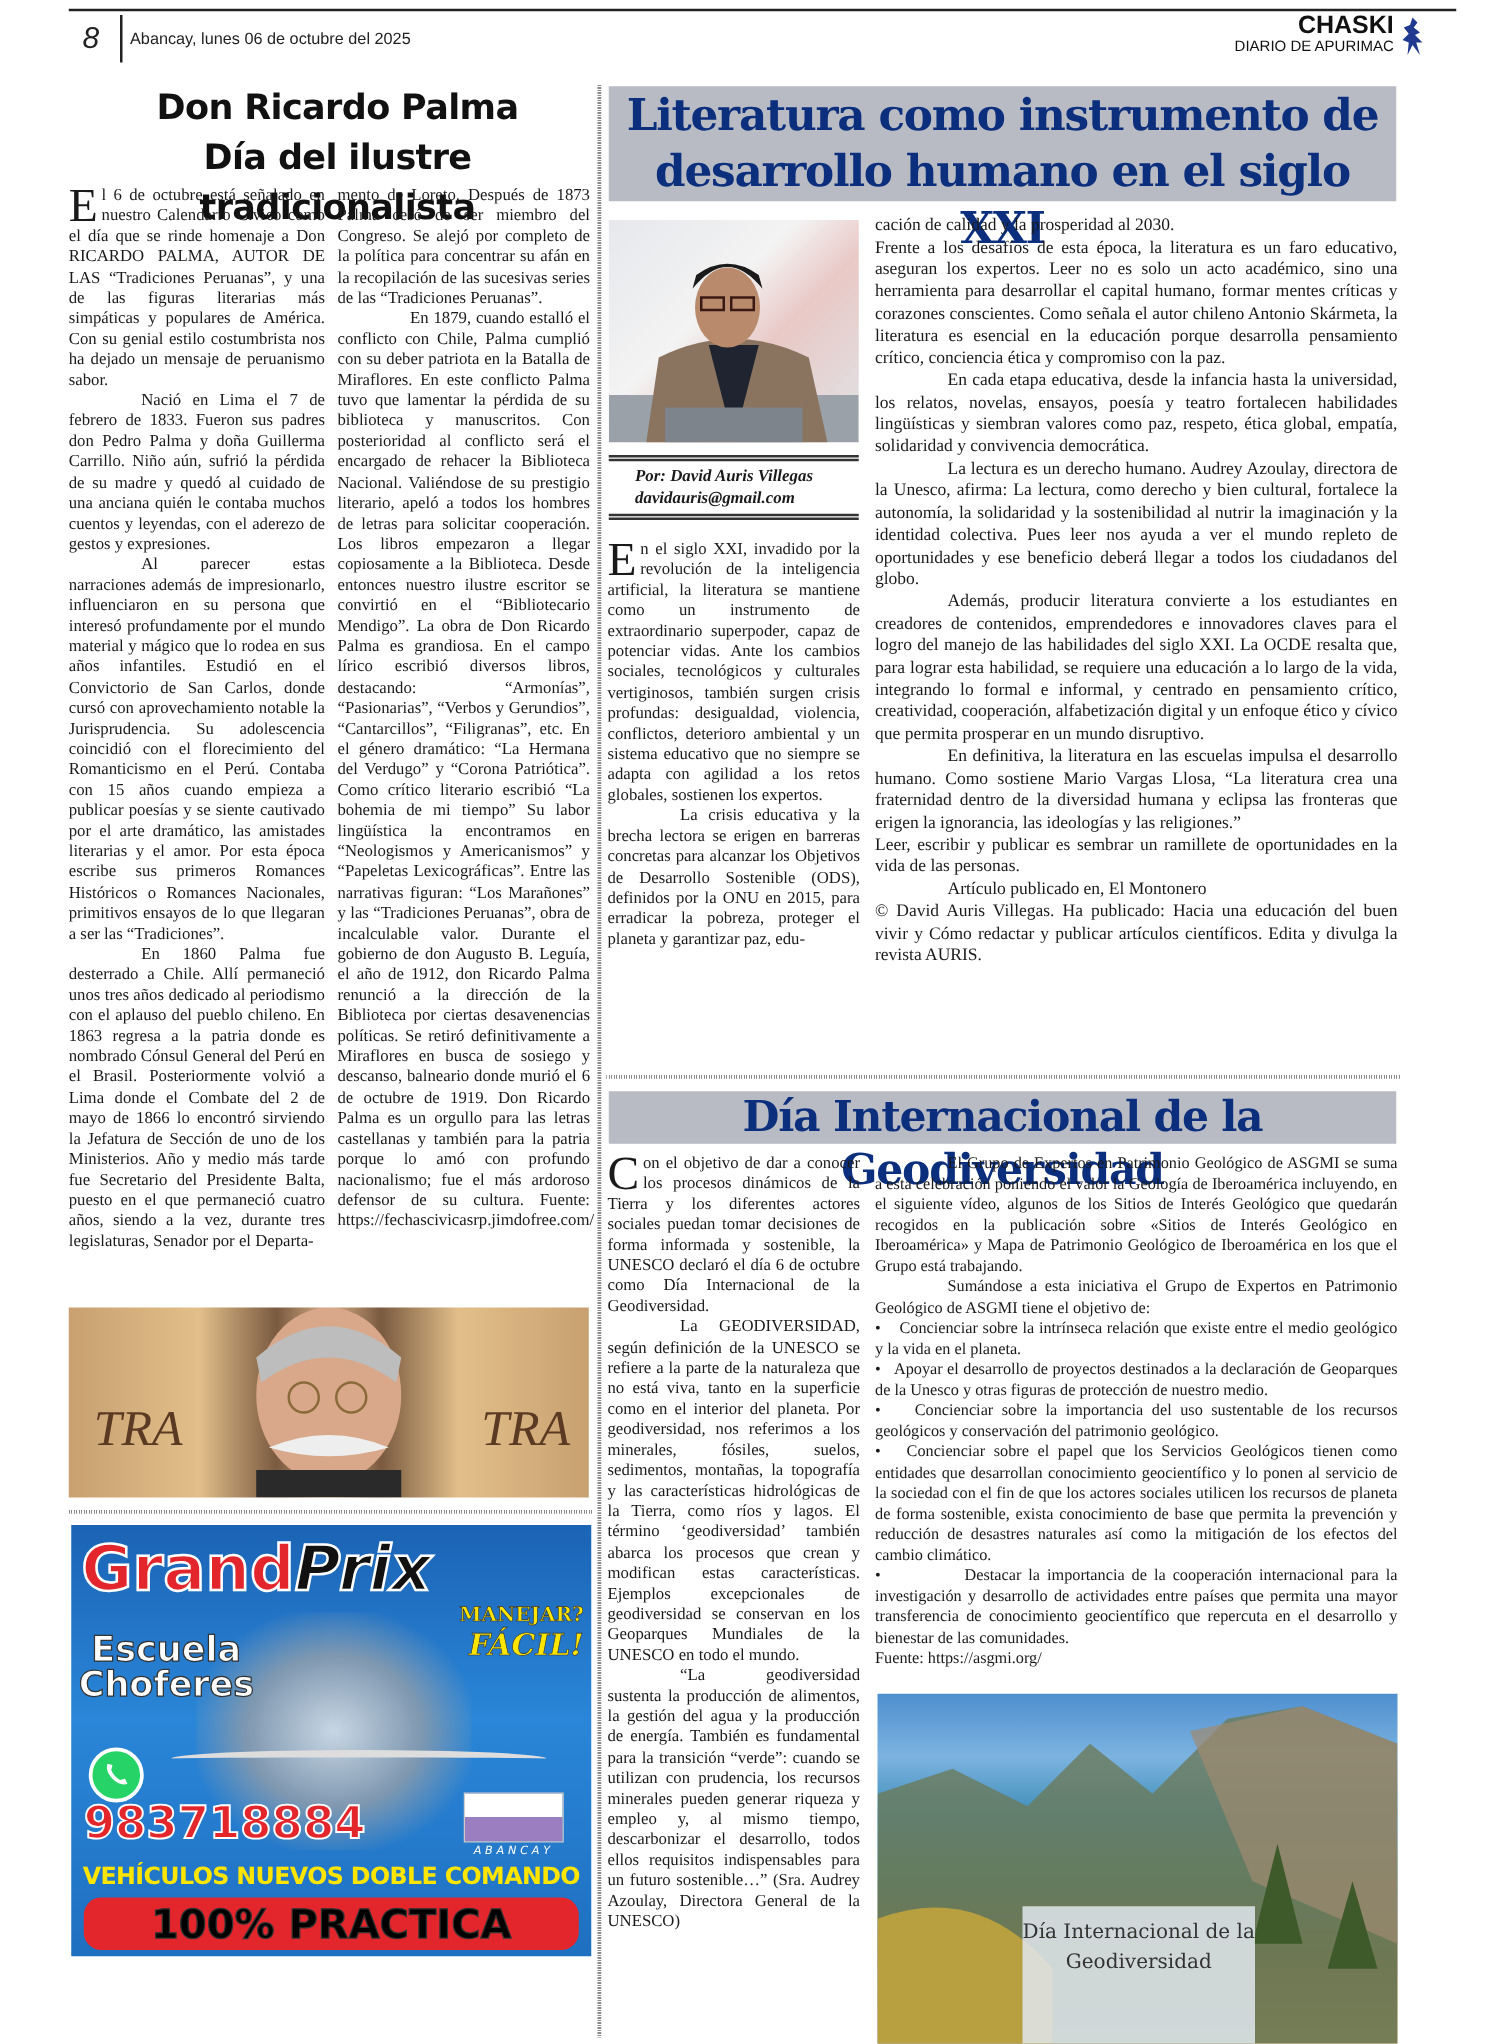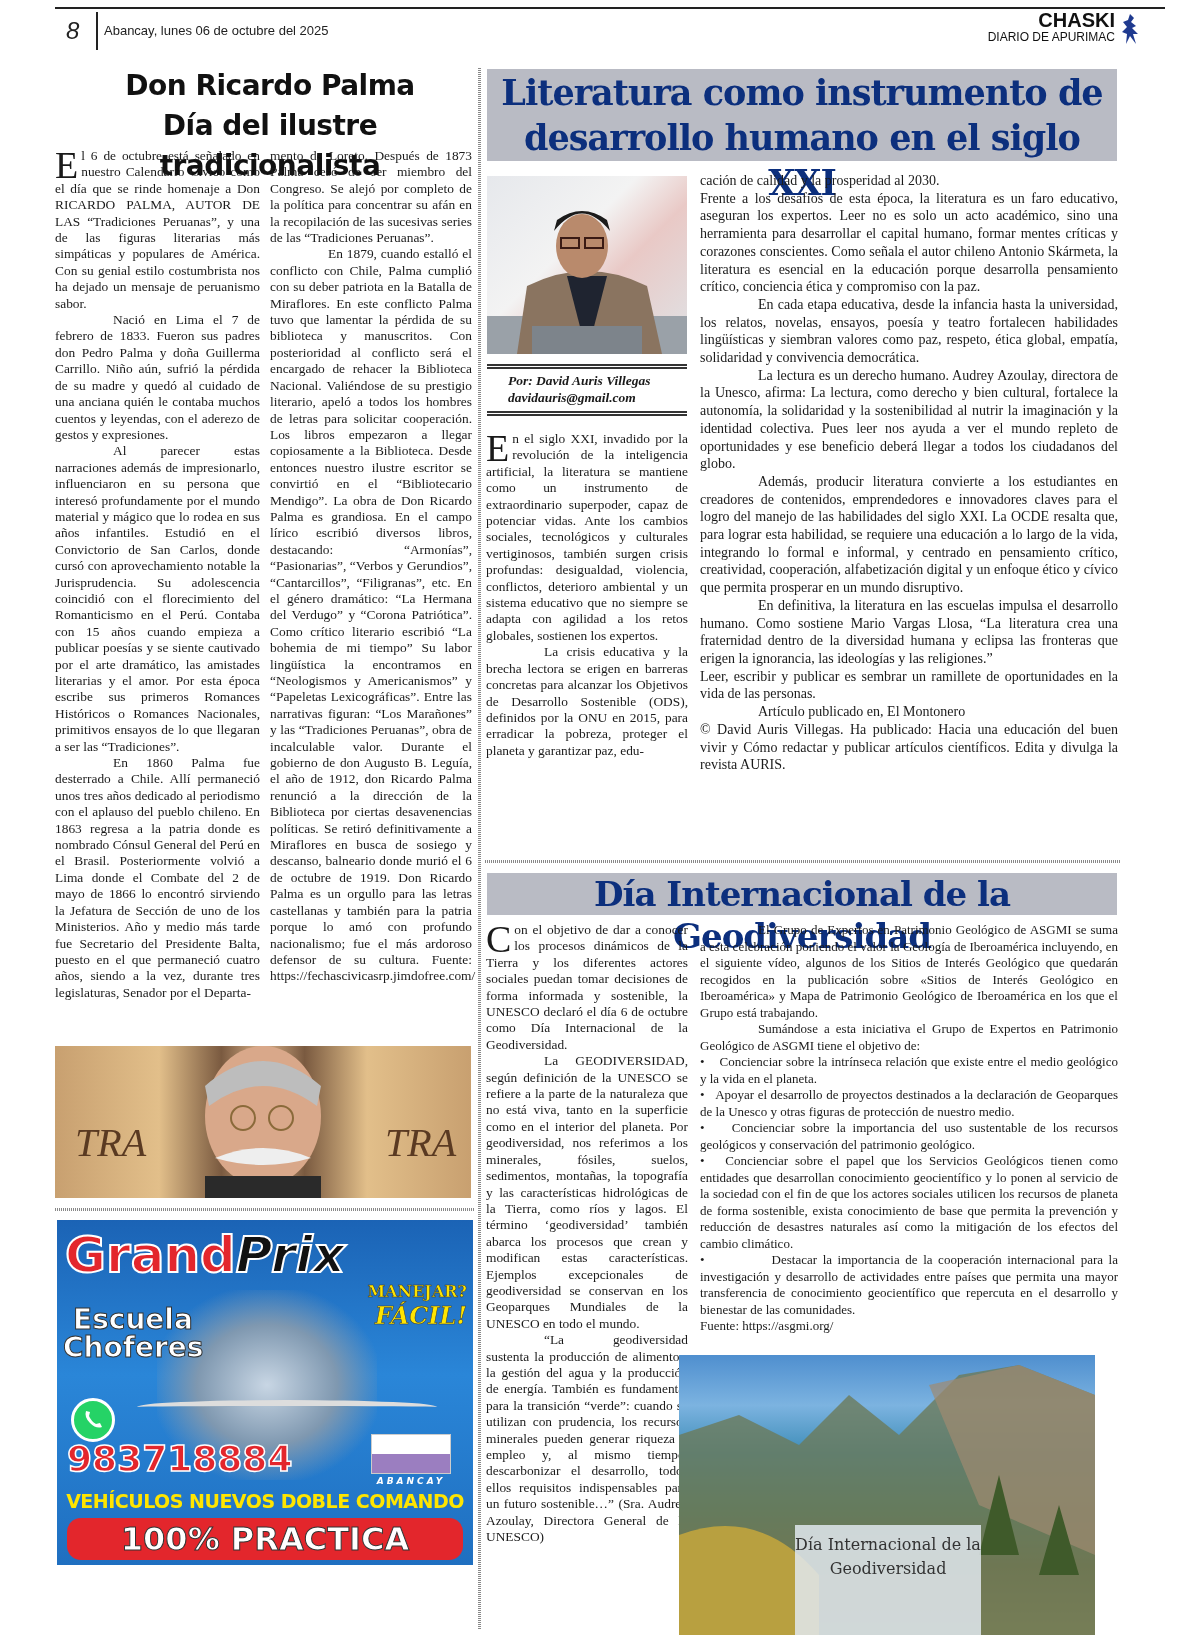--- a/index.html
+++ b/index.html
@@ -90,23 +90,23 @@
     <div style="font-size:16px;">MANEJAR?</div>
     <div style="font-size:24px; font-style:italic;">FÁCIL!</div>
   </div>
   <div class="abs" style="left:14px; top:178px; width:44px; height:44px; border-radius:50%; background:#25d366; border:3px solid #fff;">
     <svg width="38" height="38" viewBox="0 0 38 38">
         <path d="M12 10 Q10 16 16 22 Q22 28 28 26 L26 22 L22 23 Q17 20 15 15 L16 11 Z" fill="#fff"></path>
       </svg>
   </div>
   <div class="abs" style="left:10px; top:218px; font-size:36px; font-weight:bold; color:#e3262c; -webkit-text-stroke:1.5px #fff;">983718884</div>
   <div class="abs" style="left:314px; top:214px; width:80px; height:40px; background: linear-gradient(180deg,#fff 0 50%,#9b7ec0 50% 100%); border:1px solid #ccc;"></div>
-  <div class="abs" style="left:314px; top:256px; width:80px; text-align:center; font-size:9px; font-weight:bold; font-style:italic; color:#fff; letter-spacing:3px;">ABANCAY</div>
+  <div class="abs" style="left:314px; top:256px; width:80px; text-align:center; font-size:9px; font-weight:normal; font-style:italic; color:#fff; letter-spacing:3px;">ABANCAY</div>
   <div class="abs" style="left:6px; top:270px; width:404px; text-align:center; font-size:19px; font-weight:bold; color:#ffe500; letter-spacing:-0.5px;">VEHÍCULOS NUEVOS DOBLE COMANDO</div>
-  <div class="abs" style="left:10px; top:298px; width:396px; height:42px; border-radius:14px; background:#e3262c; color:#ffffff; text-align:center; font-size:32px; font-weight:bold; line-height:42px; -webkit-text-stroke:1px #333;">100% PRACTICA</div>
+  <div class="abs" style="left:10px; top:298px; width:396px; height:42px; border-radius:14px; background:#e3262c; color:#000000; text-align:center; font-size:32px; font-weight:bold; line-height:42px; -webkit-text-stroke:1px #333;">100% PRACTICA</div>
 </div>
 
 <div class="abs banner" style="left:487px; top:69px; width:630px; height:92px; font-size:35px; line-height:45px; padding-top:1px;">
   <div>Literatura como instrumento de</div>
   <div>desarrollo humano en el siglo XXI</div>
 </div>
 <div class="abs photo" style="left:487px; top:176px; width:200px; height:178px; background: linear-gradient(135deg,#e6e8ec 0%,#f3f3f3 40%,#e9c9c6 60%,#dfe3e6 100%);">
   <svg width="200" height="178" viewBox="0 0 200 178">
     <rect x="0" y="140" width="200" height="38" fill="#9aa1a8"></rect>
     <path d="M30 178 L40 110 Q100 80 160 110 L175 178 Z" fill="#8a7460"></path>
@@ -149,21 +149,21 @@
 <div class="abs col" style="left:700px; top:922px; width:418px; font-size:13px; line-height:16.5px;">
   <p class="ind">El Grupo de Expertos en Patrimonio Geológico de ASGMI se suma a esta celebración poniendo el valor la Geología de Iberoamérica incluyendo, en el siguiente vídeo, algunos de los Sitios de Interés Geológico que quedarán recogidos en la publicación sobre «Sitios de Interés Geológico en Iberoamérica» y Mapa de Patrimonio Geológico de Iberoamérica en los que el Grupo está trabajando.</p>
   <p class="ind">Sumándose a esta iniciativa el Grupo de Expertos en Patrimonio Geológico de ASGMI tiene el objetivo de:</p>
   <p>•&nbsp;&nbsp;&nbsp;&nbsp;<span>Concienciar sobre la intrínseca relación que existe entre el medio geológico y la vida en el planeta.</span></p>
   <p>•&nbsp;&nbsp;&nbsp;<span>Apoyar el desarrollo de proyectos destinados a la declaración de Geoparques de la Unesco y otras figuras de protección de nuestro medio.</span></p>
   <p>•&nbsp;&nbsp;&nbsp;&nbsp;<span>Concienciar sobre la importancia del uso sustentable de los recursos geológicos y conservación del patrimonio geológico.</span></p>
   <p>•&nbsp;&nbsp;&nbsp;<span>Concienciar sobre el papel que los Servicios Geológicos tienen como entidades que desarrollan conocimiento geocientífico y lo ponen al servicio de la sociedad con el fin de que los actores sociales utilicen los recursos de planeta de forma sostenible, exista conocimiento de base que permita la prevención y reducción de desastres naturales así como la mitigación de los efectos del cambio climático.</span></p>
   <p>•&nbsp;&nbsp;&nbsp;&nbsp;&nbsp;&nbsp;&nbsp;&nbsp;&nbsp;&nbsp;&nbsp;&nbsp;<span>Destacar la importancia de la cooperación internacional para la investigación y desarrollo de actividades entre países que permita una mayor transferencia de conocimiento geocientífico que repercuta en el desarrollo y bienestar de las comunidades.</span></p>
   <p>Fuente: https://asgmi.org/</p>
 </div>
-<div class="abs photo fuente-img" style="left:679px; top:1355px; width:416px; height:280px;">
+<div class="abs photo fuente-img" style="left:702px; top:1355px; width:416px; height:280px;">
   <svg width="416" height="280" viewBox="0 0 416 280">
     <path d="M0 80 L60 60 L120 90 L170 40 L220 80 L280 20 L340 10 L416 40 L416 280 L0 280 Z" fill="#6b7a5a" opacity="0.8"></path>
     <path d="M250 30 L340 10 L416 40 L416 200 L300 150 Z" fill="#a08a70" opacity="0.7"></path>
     <path d="M0 180 Q80 150 140 220 L140 280 L0 280 Z" fill="#b8a040"></path>
     <path d="M300 200 L320 120 L340 200 Z M360 220 L380 150 L400 220 Z" fill="#3f5a2a"></path>
   </svg>
   <div class="abs" style="left:116px; top:170px; width:186px; height:110px; background:rgba(225,232,238,0.85); text-align:center; font-family:'DejaVu Serif',serif; font-size:16px; line-height:24px; color:#333; padding-top:8px;">
     <div>Día Internacional de la</div>
     <div>Geodiversidad</div>
   </div>

